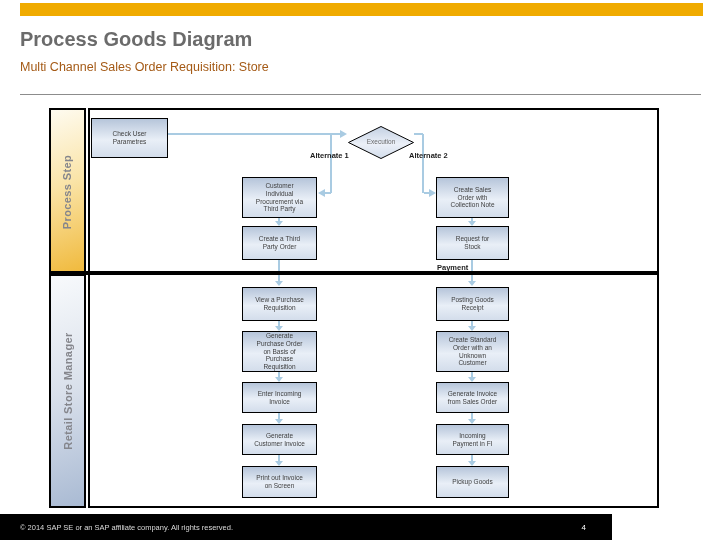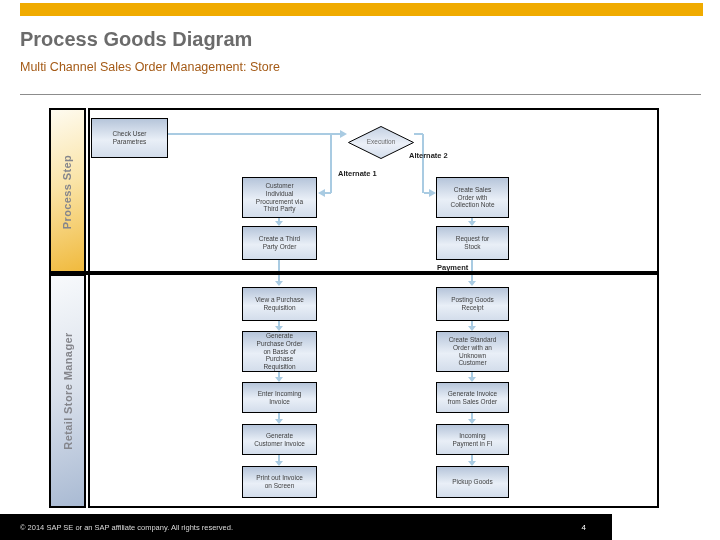--- a/index.html
+++ b/index.html
@@ -66,21 +66,21 @@
   .footer-bar { left:0; top:514px; width:612px; height:26px; background:#000;
                 display:flex; align-items:center; }
   .footer-copy { position:absolute; left:20px; font-size:7.5px; color:#DADADA; }
   .footer-page { position:absolute; right:26px; font-size:8px; color:#FFFFFF; }
 </style>
 </head>
 <body>
 
 <div class="abs accent-bar"></div>
 <div class="abs page-title">Process Goods Diagram</div>
-<div class="abs page-subtitle">Multi Channel Sales Order Management: Store</div>
+<div class="abs page-subtitle">Multi Channel Sales Order Requisition: Store</div>
 <div class="abs header-rule"></div>
 
 <div class="abs lane-col">
   <div class="lane-cell lane-cell-1">
     <span class="vtext">Process Step</span>
   </div>
   <div class="lane-cell lane-cell-2">
     <span class="vtext">Retail Store Manager</span>
   </div>
 </div>
@@ -96,21 +96,21 @@
     <linearGradient id="dg" x1="0" y1="0" x2="0" y2="1">
       <stop offset="0" stop-color="#C3D0E2"></stop>
       <stop offset="0.55" stop-color="#EBF0F8"></stop>
       <stop offset="1" stop-color="#D3DDEB"></stop>
     </linearGradient>
   </defs>
   <polygon points="34,1.5 66.5,17.5 34,33.5 1.5,17.5" fill="url(#dg)" stroke="#000" stroke-width="1"></polygon>
 </svg>
 <div class="abs decision-text">Execution</div>
 
-<div class="abs branch-label" style="left:310px; top:169px;margin-left:28px;">Alternate 1</div>
+<div class="abs branch-label" style="left:310px; top:151px;">Alternate 1</div>
 <div class="abs branch-label" style="left:409px; top:151px;">Alternate 2</div>
 <div class="abs optional-label" style="left:437px; top:263px;">Payment</div>
 
 <div class="abs cline" style="left:168px; top:133px; width:172px; height:2px;"></div>
 <div class="abs arr-r" style="left:340px; top:130px;"></div>
 <div class="abs cline" style="left:330px; top:134px; width:2px; height:59px;"></div>
 <div class="abs cline" style="left:325px; top:192px; width:6px; height:2px;"></div>
 <div class="abs arr-l" style="left:318px; top:189px;"></div>
 <div class="abs cline" style="left:414px; top:133px; width:9px; height:2px;"></div>
 <div class="abs cline" style="left:422px; top:134px; width:2px; height:59px;"></div>

